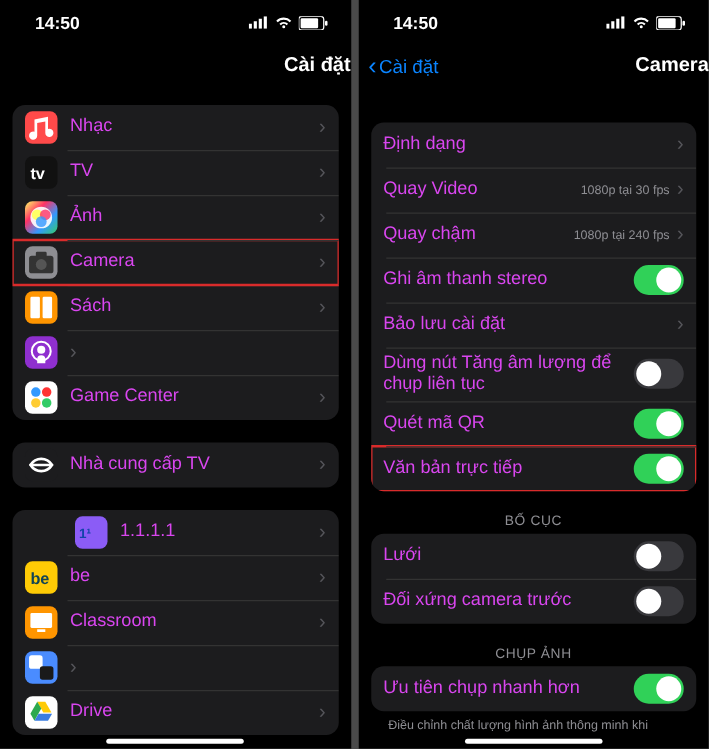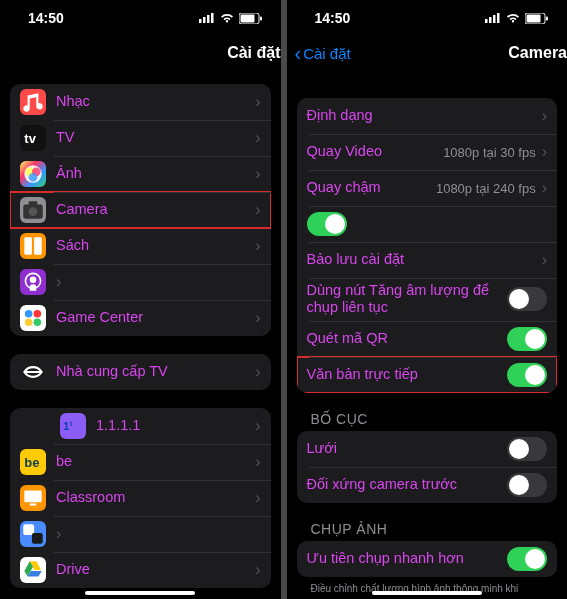--- a/index.html
+++ b/index.html
@@ -70,36 +70,36 @@
   .group.cam .row + .row::before { left:12px; }
   .app-icon {
     width:26px; height:26px;
     border-radius:6px;
     margin-right:10px;
     flex-shrink:0;
     display:flex; align-items:center; justify-content:center;
     font-size:14px; color:#fff;
   }
   .row-label { flex:1; font-size:14.5px; color:#d946ef; line-height:1.2; }
-  .row-detail { font-size:13px; color:#8e8e93; margin-right:6px; }
+  .row-detail { font-size:10px; color:#8e8e93; margin-right:6px; }
   .chevron { color:#55555a; font-size:16px; }
   .toggle {
     width:40px; height:24px; border-radius:12px;
     background:#39393d; position:relative; flex-shrink:0;
   }
   .toggle.on { background:#30d158; }
   .toggle::after {
     content:""; position:absolute; top:2px; width:20px; height:20px;
     border-radius:50%; background:#fff;
   }
   .toggle.off::after { left:2px; }
   .toggle.on::after { right:2px; }
   .section-header {
-    color:#8e8e93; font-size:14px; letter-spacing:0.5px;
-    padding:0 14px 4px 14px; text-transform:uppercase;
+    color:#8e8e93; font-size:11px; letter-spacing:0.5px;
+    padding:0 14px 4px 14px; text-transform:uppercase;text-align:center;
   }
   .highlight-red {
     outline:2.5px solid #d92b2b;
     outline-offset:-1px;
     position:relative;
     z-index:2;
   }
   .home-indicator {
     position:absolute; bottom:4px; left:50%; transform:translateX(-50%);
     width:110px; height:4px; border-radius:3px; background:#fff;
@@ -312,20 +312,21 @@
           <span class="row-label">Quay Video</span>
           <span class="row-detail">1080p tại 30 fps</span>
           <span class="chevron">›</span>
         </div>
         <div class="row noicon">
           <span class="row-label">Quay chậm</span>
           <span class="row-detail">1080p tại 240 fps</span>
           <span class="chevron">›</span>
         </div>
         <div class="row noicon">
+          <span class="row-label">Ghi âm thanh stereo</span>
           <span class="toggle on"></span>
         </div>
         <div class="row noicon">
           <span class="row-label">Bảo lưu cài đặt</span>
           <span class="chevron">›</span>
         </div>
         <div class="row noicon">
           <span class="row-label">Dùng nút Tăng âm lượng để chụp liên tục</span>
           <span class="toggle off"></span>
         </div>

